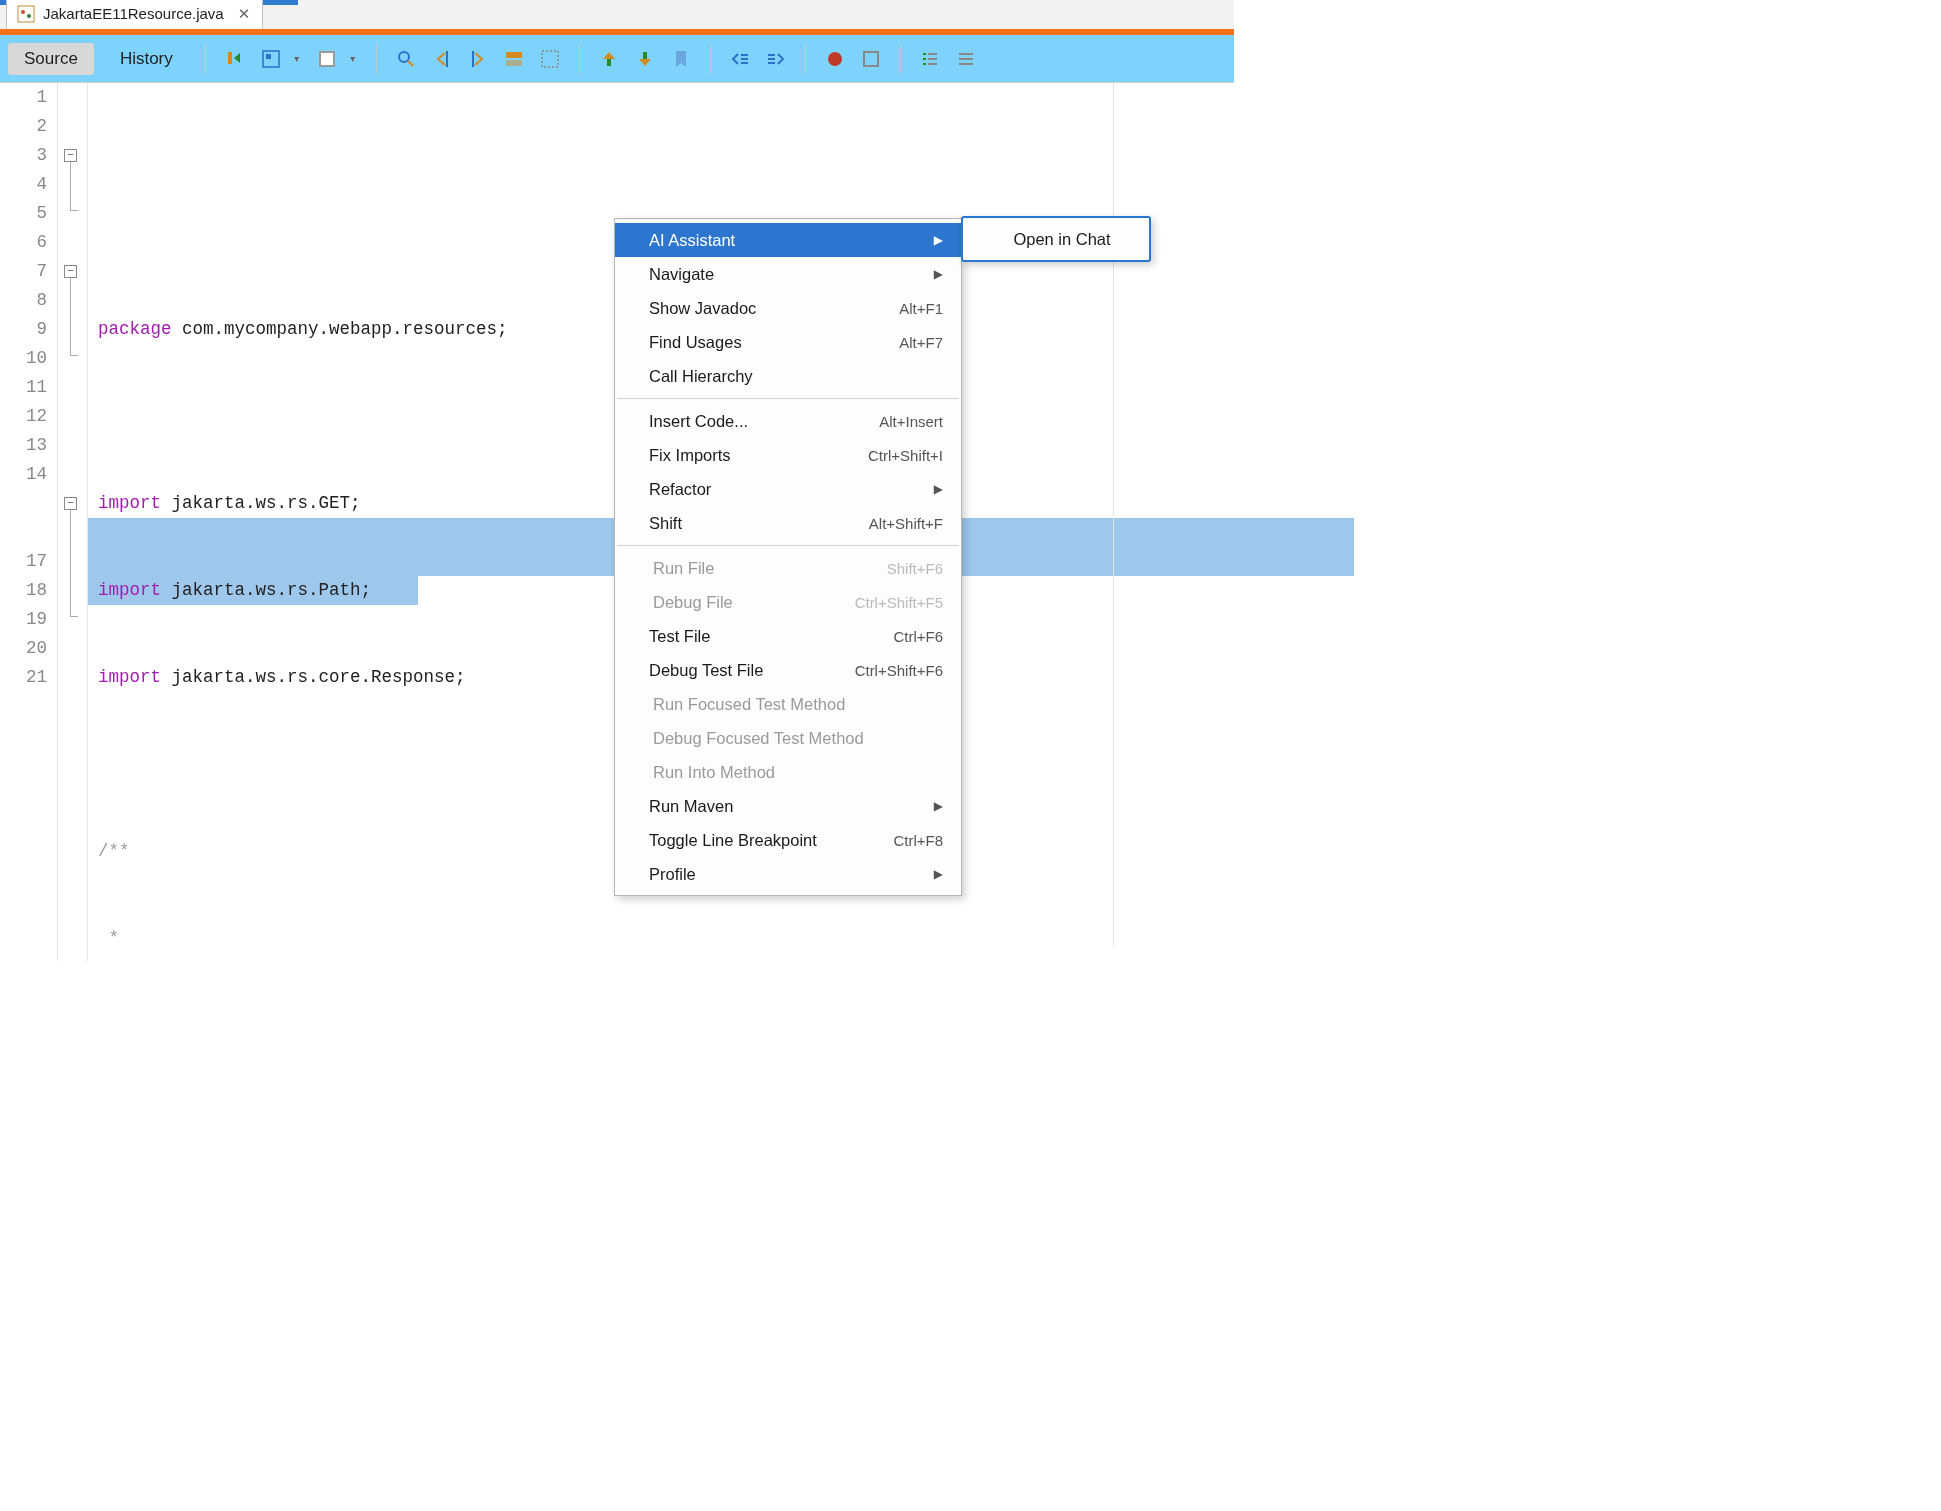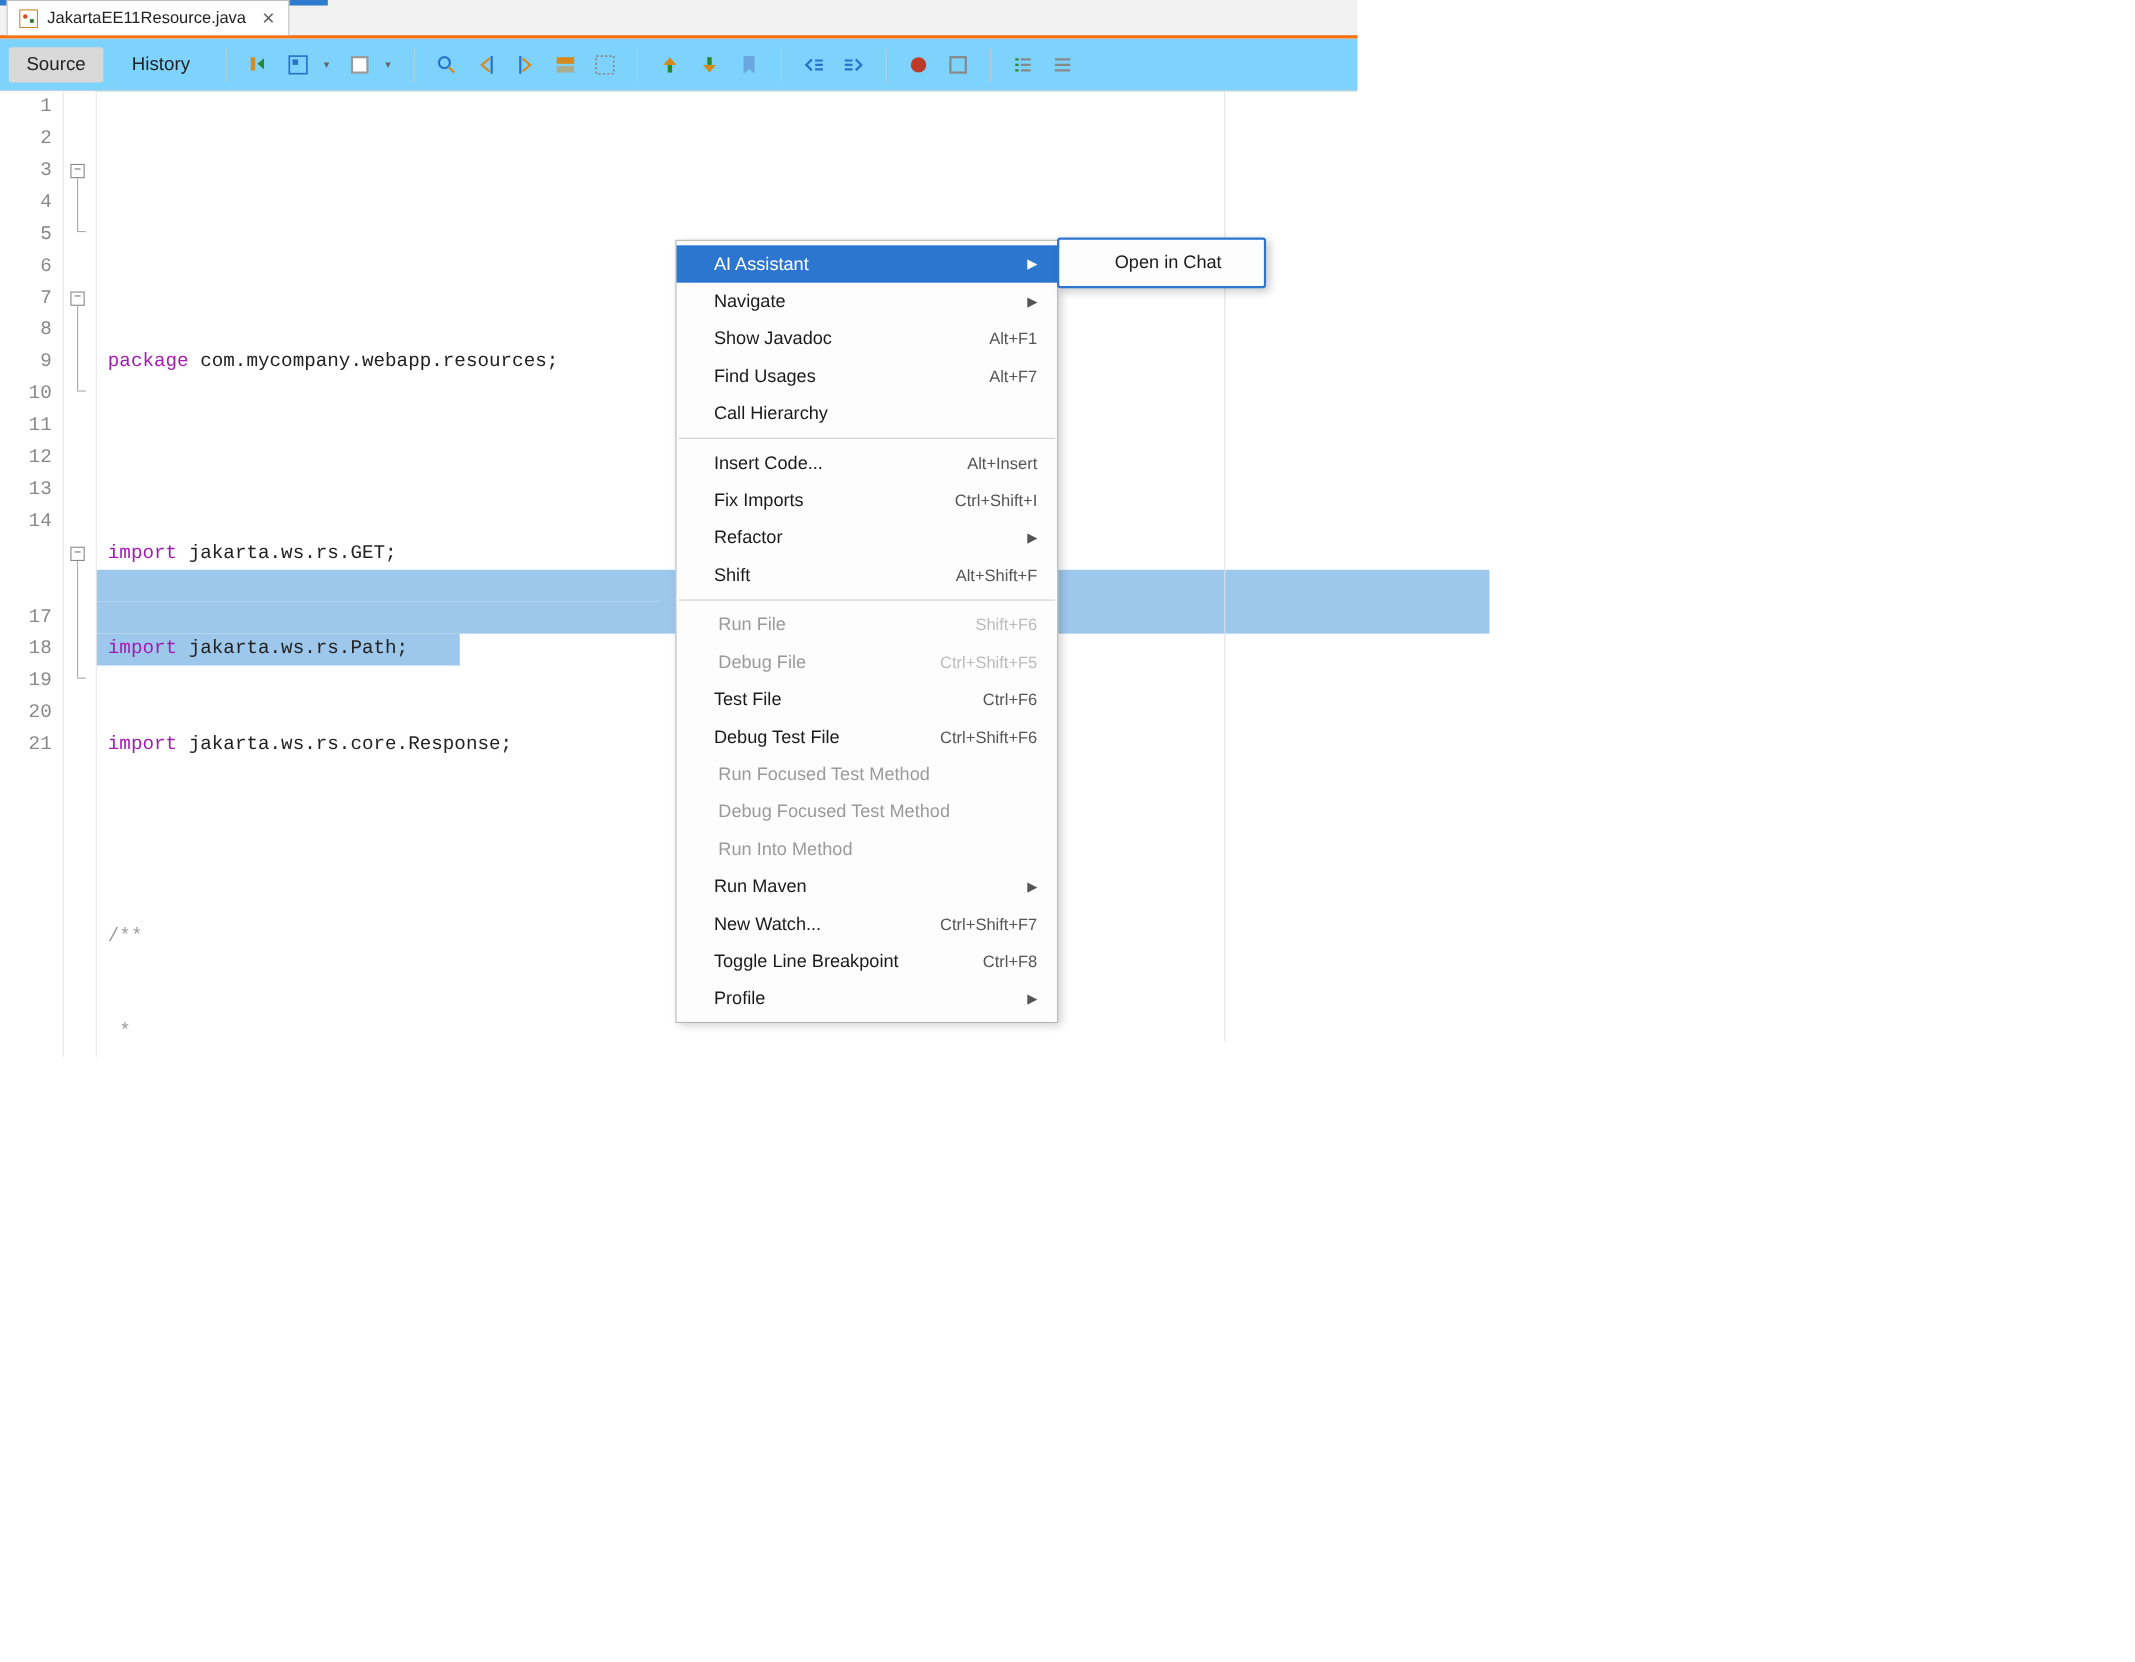--- a/index.html
+++ b/index.html
@@ -12,21 +12,21 @@
   }
   .window {
     width: 1234px;
     height: 961px;
     background: #ffffff;
     position: relative;
   }
   .tab-bar {
     height: 35px;
     background: #f2f2f2;
-    border-bottom: 3px solid #f97316;
+    border-bottom: 6px solid #f97316;
     display: flex;
     align-items: flex-end;
     position: relative;
   }
   .tab {
     background: #ffffff;
     border: 1px solid #c0c0c0;
     border-bottom: none;
     height: 32px;
     padding: 0 12px 0 10px;
@@ -454,24 +454,20 @@
         <span>Debug Focused Test Method</span>
       </div>
       <div class="menu-item disabled">
         <span>Run Into Method</span>
       </div>
       <div class="menu-item">
         <span>Run Maven</span>
         <span class="arrow">▶</span>
       </div>
       <div class="menu-item">
-        <span>New Watch...</span>
-        <span class="shortcut">Ctrl+Shift+F7</span>
-      </div>
-      <div class="menu-item">
         <span>Toggle Line Breakpoint</span>
         <span class="shortcut">Ctrl+F8</span>
       </div>
       <div class="menu-item">
         <span>Profile</span>
         <span class="arrow">▶</span>
       </div>
     </div>
 
   <div class="submenu" id="submenu">

